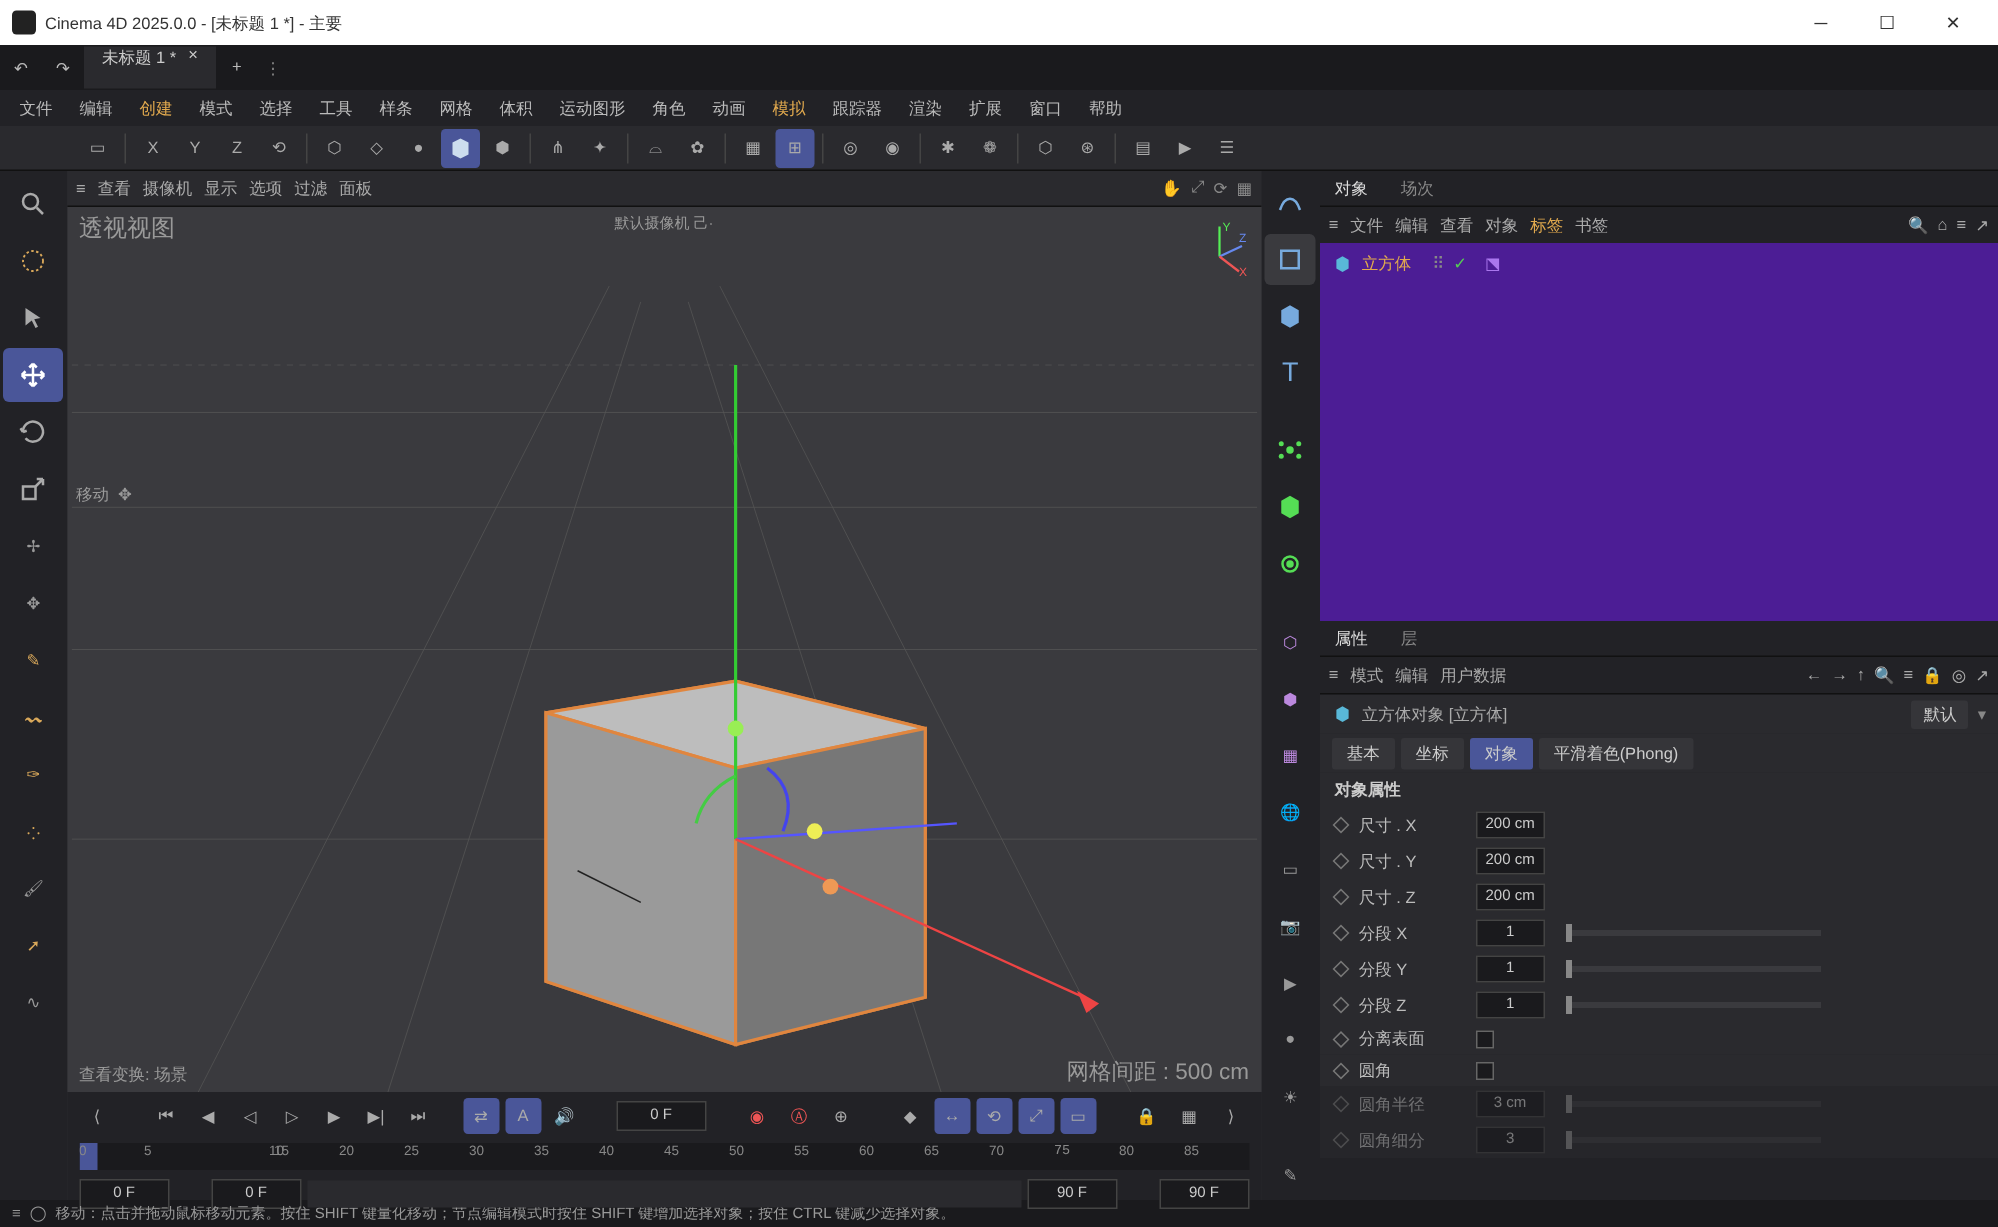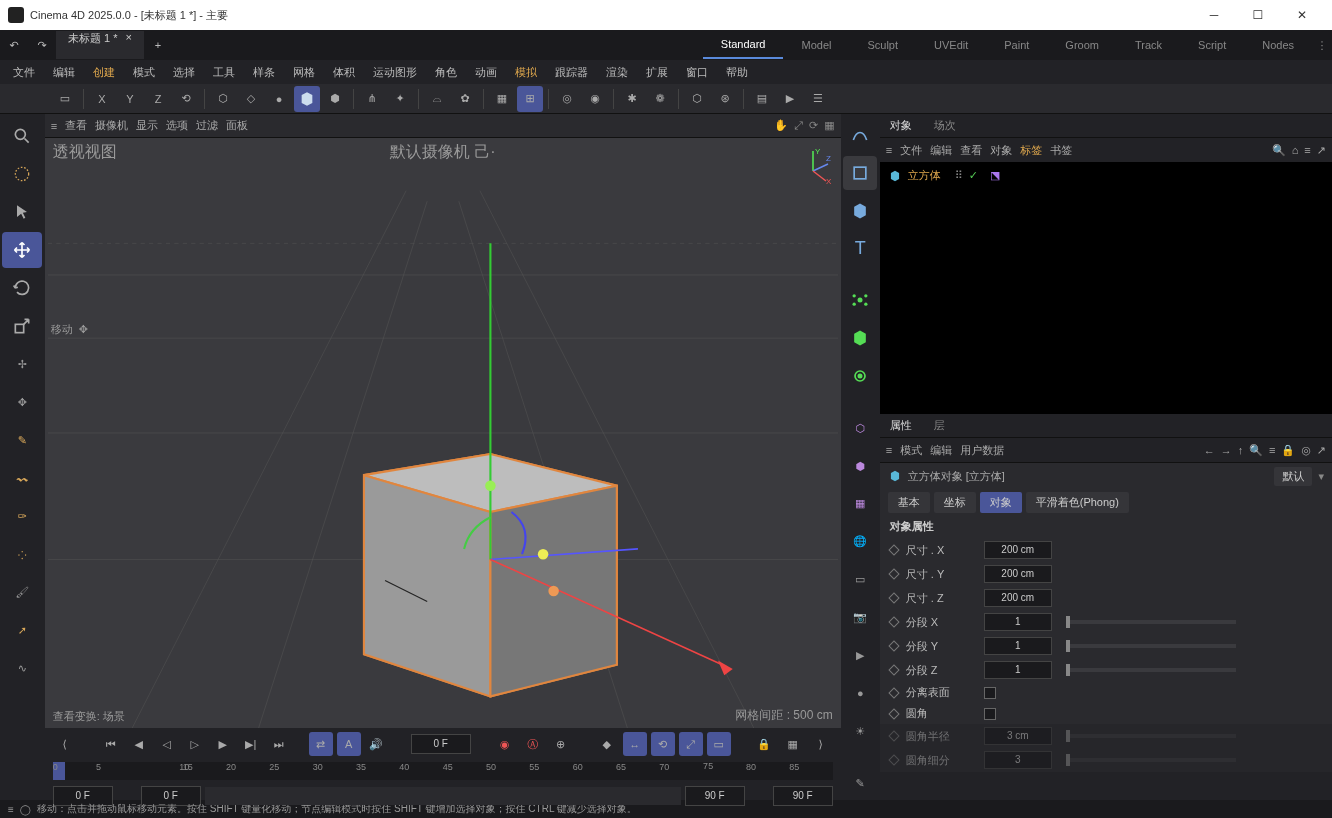--- a/index.html
+++ b/index.html
@@ -27,23 +27,23 @@
 .leftbar{width:48px;background:#222226;display:flex;flex-direction:column;align-items:center;padding-top:4px;gap:2px}
 .lbtn{width:40px;height:36px;display:flex;align-items:center;justify-content:center;border-radius:4px;color:#999}
 .lbtn.sel{background:#4a5699}
 .lbtn svg{width:20px;height:20px}
 .centercol{flex:1;display:flex;flex-direction:column;background:#2a2a2e}
 .vpbar{height:24px;background:#2a2a2e;display:flex;align-items:center;padding:0 6px;gap:8px;border-bottom:1px solid #111}
 .vpbar .ham{color:#aaa}
 .vpbar .ritem{margin-left:auto;display:flex;gap:6px;color:#888}
 .viewport{flex:1;background:#3a3a3e;position:relative;overflow:hidden}
 .vplabel{position:absolute;top:4px;left:8px;color:#999;font-size:16px}
-.vpcam{position:absolute;top:4px;left:50%;transform:translateX(-50%);color:#999;font-size:16px}
+.vpcam{position:absolute;top:4px;left:50%;transform:translateX(-50%);color:#999;font-size:10px}
 .vpstatus{position:absolute;bottom:4px;left:8px;color:#999;font-size:11px}
-.vpgrid{position:absolute;bottom:4px;right:8px;color:#999;font-size:12px}
+.vpgrid{position:absolute;bottom:4px;right:8px;color:#999;font-size:15px}
 .movelabel{position:absolute;top:184px;left:6px;color:#999;font-size:11px;display:flex;align-items:center;gap:6px}
 .axiswidget{position:absolute;top:8px;right:8px;width:40px;height:40px}
 .timeline{height:72px;background:#222226;display:flex;align-items:center;padding:4px 8px;gap:6px;flex-direction:column}
 .tlrow{display:flex;align-items:center;gap:4px;width:100%}
 .tlbtn{width:24px;height:24px;display:flex;align-items:center;justify-content:center;color:#aaa;border-radius:3px}
 .tlbtn.active{background:#4a5699}
 .framebox{width:60px;height:20px;background:#1a1a1d;border:1px solid #444;color:#ccc;text-align:center;font-size:10px;line-height:18px}
 .ruler{flex:1;height:18px;background:#1a1a1d;position:relative;overflow:hidden}
 .ruler .tick{position:absolute;top:0;color:#888;font-size:9px}
 .ruler .cursor{position:absolute;top:0;left:0;width:12px;height:18px;background:#4a5699}
@@ -52,34 +52,34 @@
 .rbtn.active{background:#3a3a3e}
 .rbtn svg{width:20px;height:20px}
 .panelcol{width:486px;background:#222226;display:flex;flex-direction:column}
 .ptabs{height:24px;display:flex;align-items:center;padding:0 6px;gap:14px;border-bottom:1px solid #111}
 .ptab{color:#888;padding:2px 4px}
 .ptab.active{color:#ddd}
 .pbar{height:24px;display:flex;align-items:center;padding:0 6px;gap:8px}
 .pbar .r{margin-left:auto;display:flex;gap:6px;color:#888}
 .pbar span{color:#aaa}
 .pbar span.hl{color:#e1a94e}
-.objtree{flex:0 0 252px;background:#000000;padding:4px 8px}
+.objtree{flex:0 0 252px;background:#4c1d95;padding:4px 8px}
 .objitem{display:flex;align-items:center;gap:6px;padding:2px 0}
 .cubicon{width:14px;height:14px;display:inline-block}
 .attrpanel{flex:1;display:flex;flex-direction:column;border-top:1px solid #111;overflow:auto}
 .attrhdr{height:26px;display:flex;align-items:center;padding:0 8px;gap:6px;background:#2a2a2e}
 .attrhdr .cubicon{color:#59b8d8}
 .attrtabs{height:26px;display:flex;align-items:center;padding:0 8px;gap:4px;background:#2a2a2e}
 .atab{padding:3px 10px;background:#353539;color:#ccc;border-radius:2px}
 .atab.active{background:#4a5699}
 .attrsec{padding:4px 10px;color:#ccc;font-weight:bold;background:#2a2a2e}
 .attrrow{display:flex;align-items:center;padding:3px 10px;gap:8px;background:#2a2a2e}
 .attrrow .diamond{width:8px;height:8px;border:1px solid #777;transform:rotate(45deg)}
 .attrrow label{width:70px;color:#bbb}
-.attrrow .val{width:68px;height:18px;background:#1a1a1d;border:1px solid #444;color:#ccc;text-align:center;line-height:16px;font-size:10px}
+.attrrow .val{width:46px;height:18px;background:#1a1a1d;border:1px solid #444;color:#ccc;text-align:center;line-height:16px;font-size:10px}
 .attrrow .slider{flex:1;max-width:170px;height:4px;background:#3a3a3e;position:relative;margin-left:6px}
 .attrrow .slider .thumb{position:absolute;left:0;top:-4px;width:4px;height:12px;background:#888}
 .attrrow .chk{width:12px;height:12px;border:1px solid #666;background:#1a1a1d}
 .attrrow.disabled{opacity:.5}
 .statusbar{height:18px;background:#1a1a1d;display:flex;align-items:center;padding:0 8px;color:#999;font-size:10px;gap:6px}
 .dropdown{background:#353539;padding:2px 8px;color:#ccc;border-radius:2px}
 </style>
 </head>
 <body>
 
@@ -94,31 +94,20 @@
 </div>
 
 <div class="tabbar">
   <div class="navbtn">↶</div>
   <div class="navbtn">↷</div>
   <div class="doctab">
     <span>未标题 1 *</span>
     <span>×</span>
   </div>
   <div class="navbtn">+</div>
-  <div class="layouts" id="layouts">
-      <div class="ltab active">Standard</div>
-      <div class="ltab">Model</div>
-      <div class="ltab">Sculpt</div>
-      <div class="ltab">UVEdit</div>
-      <div class="ltab">Paint</div>
-      <div class="ltab">Groom</div>
-      <div class="ltab">Track</div>
-      <div class="ltab">Script</div>
-      <div class="ltab">Nodes</div>
-    </div>
   <div class="menu">⋮</div>
 </div>
 
 <div class="menubar" id="menubar">
     <span>文件</span>
     <span>编辑</span>
     <span class="hl">创建</span>
     <span>模式</span>
     <span>选择</span>
     <span>工具</span>

